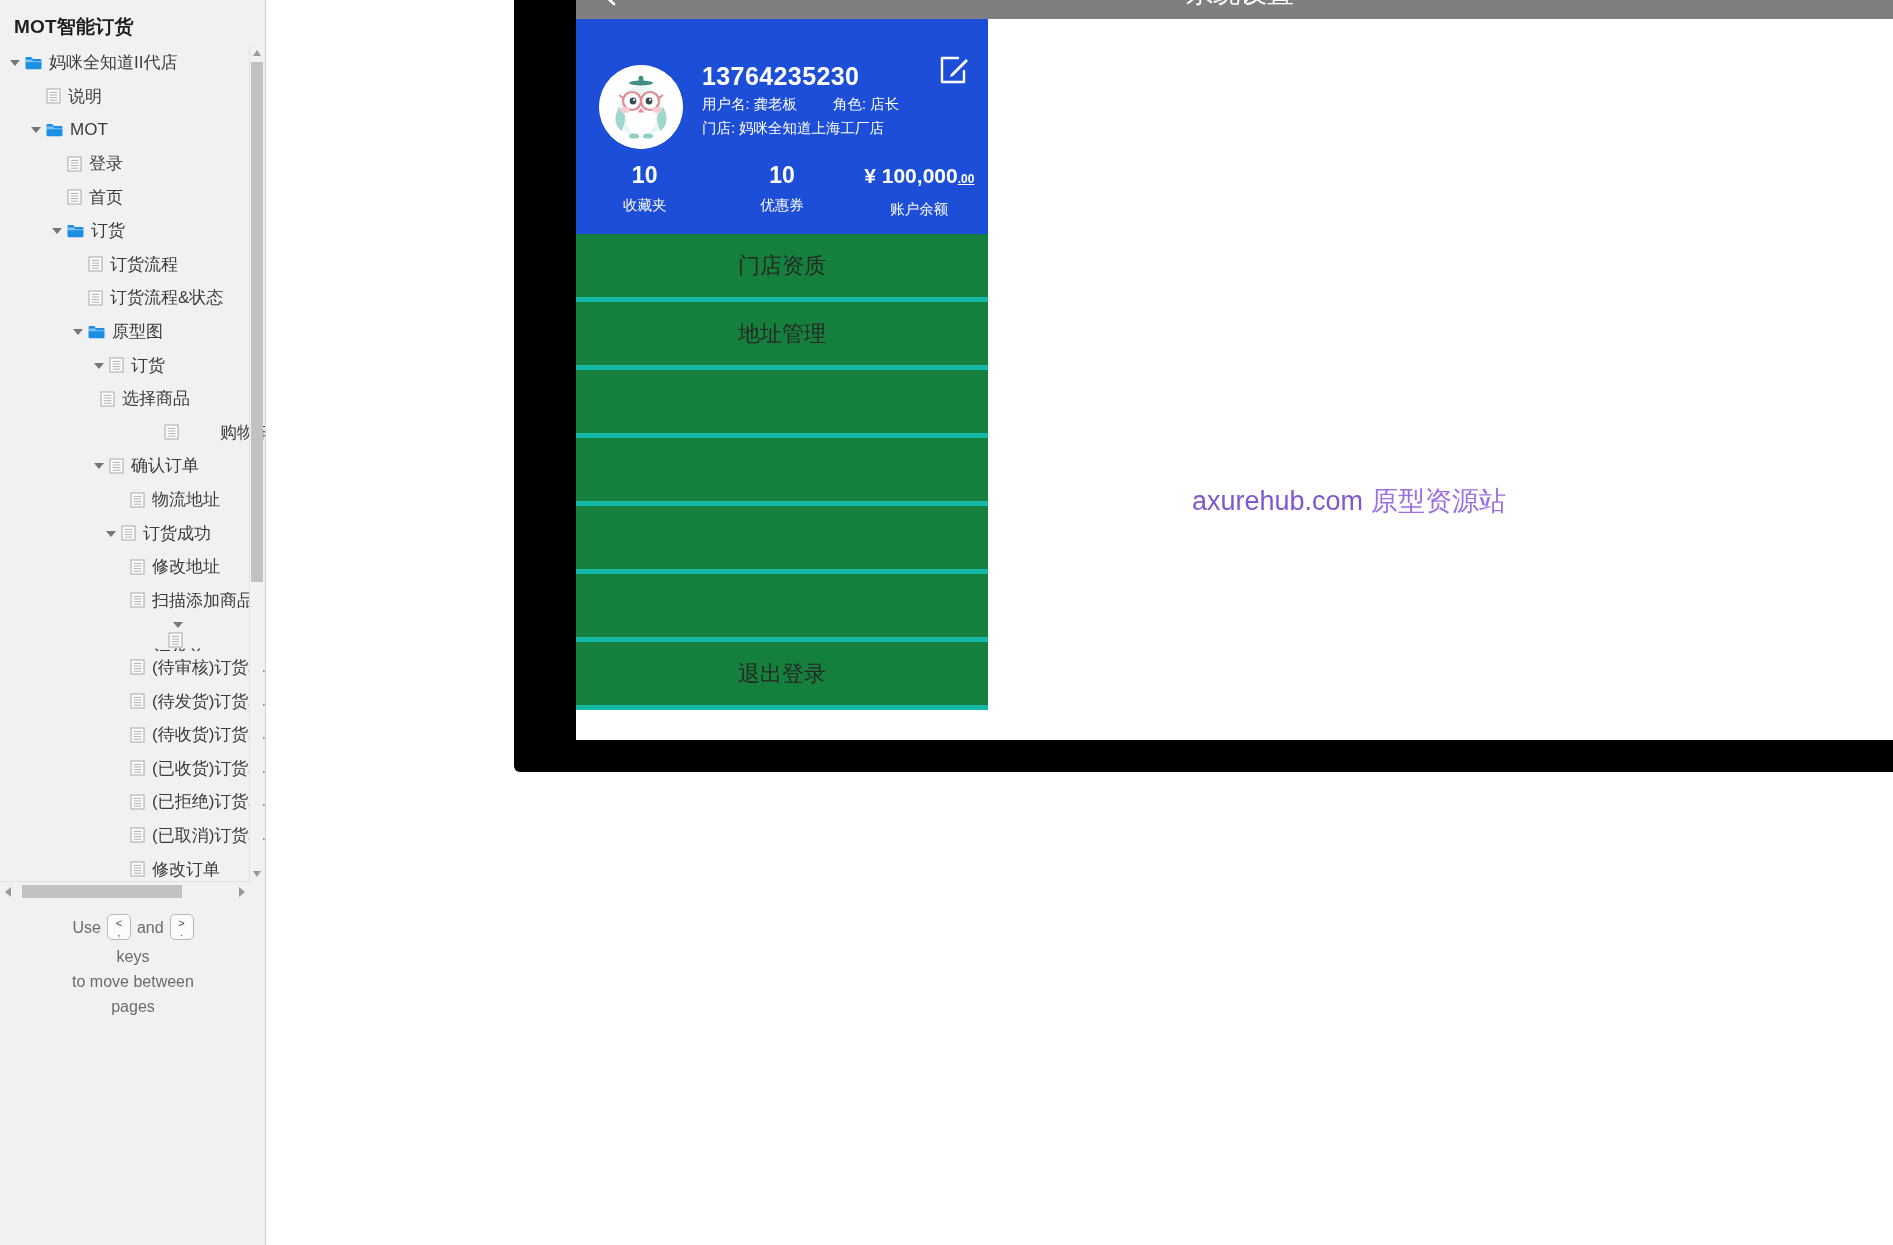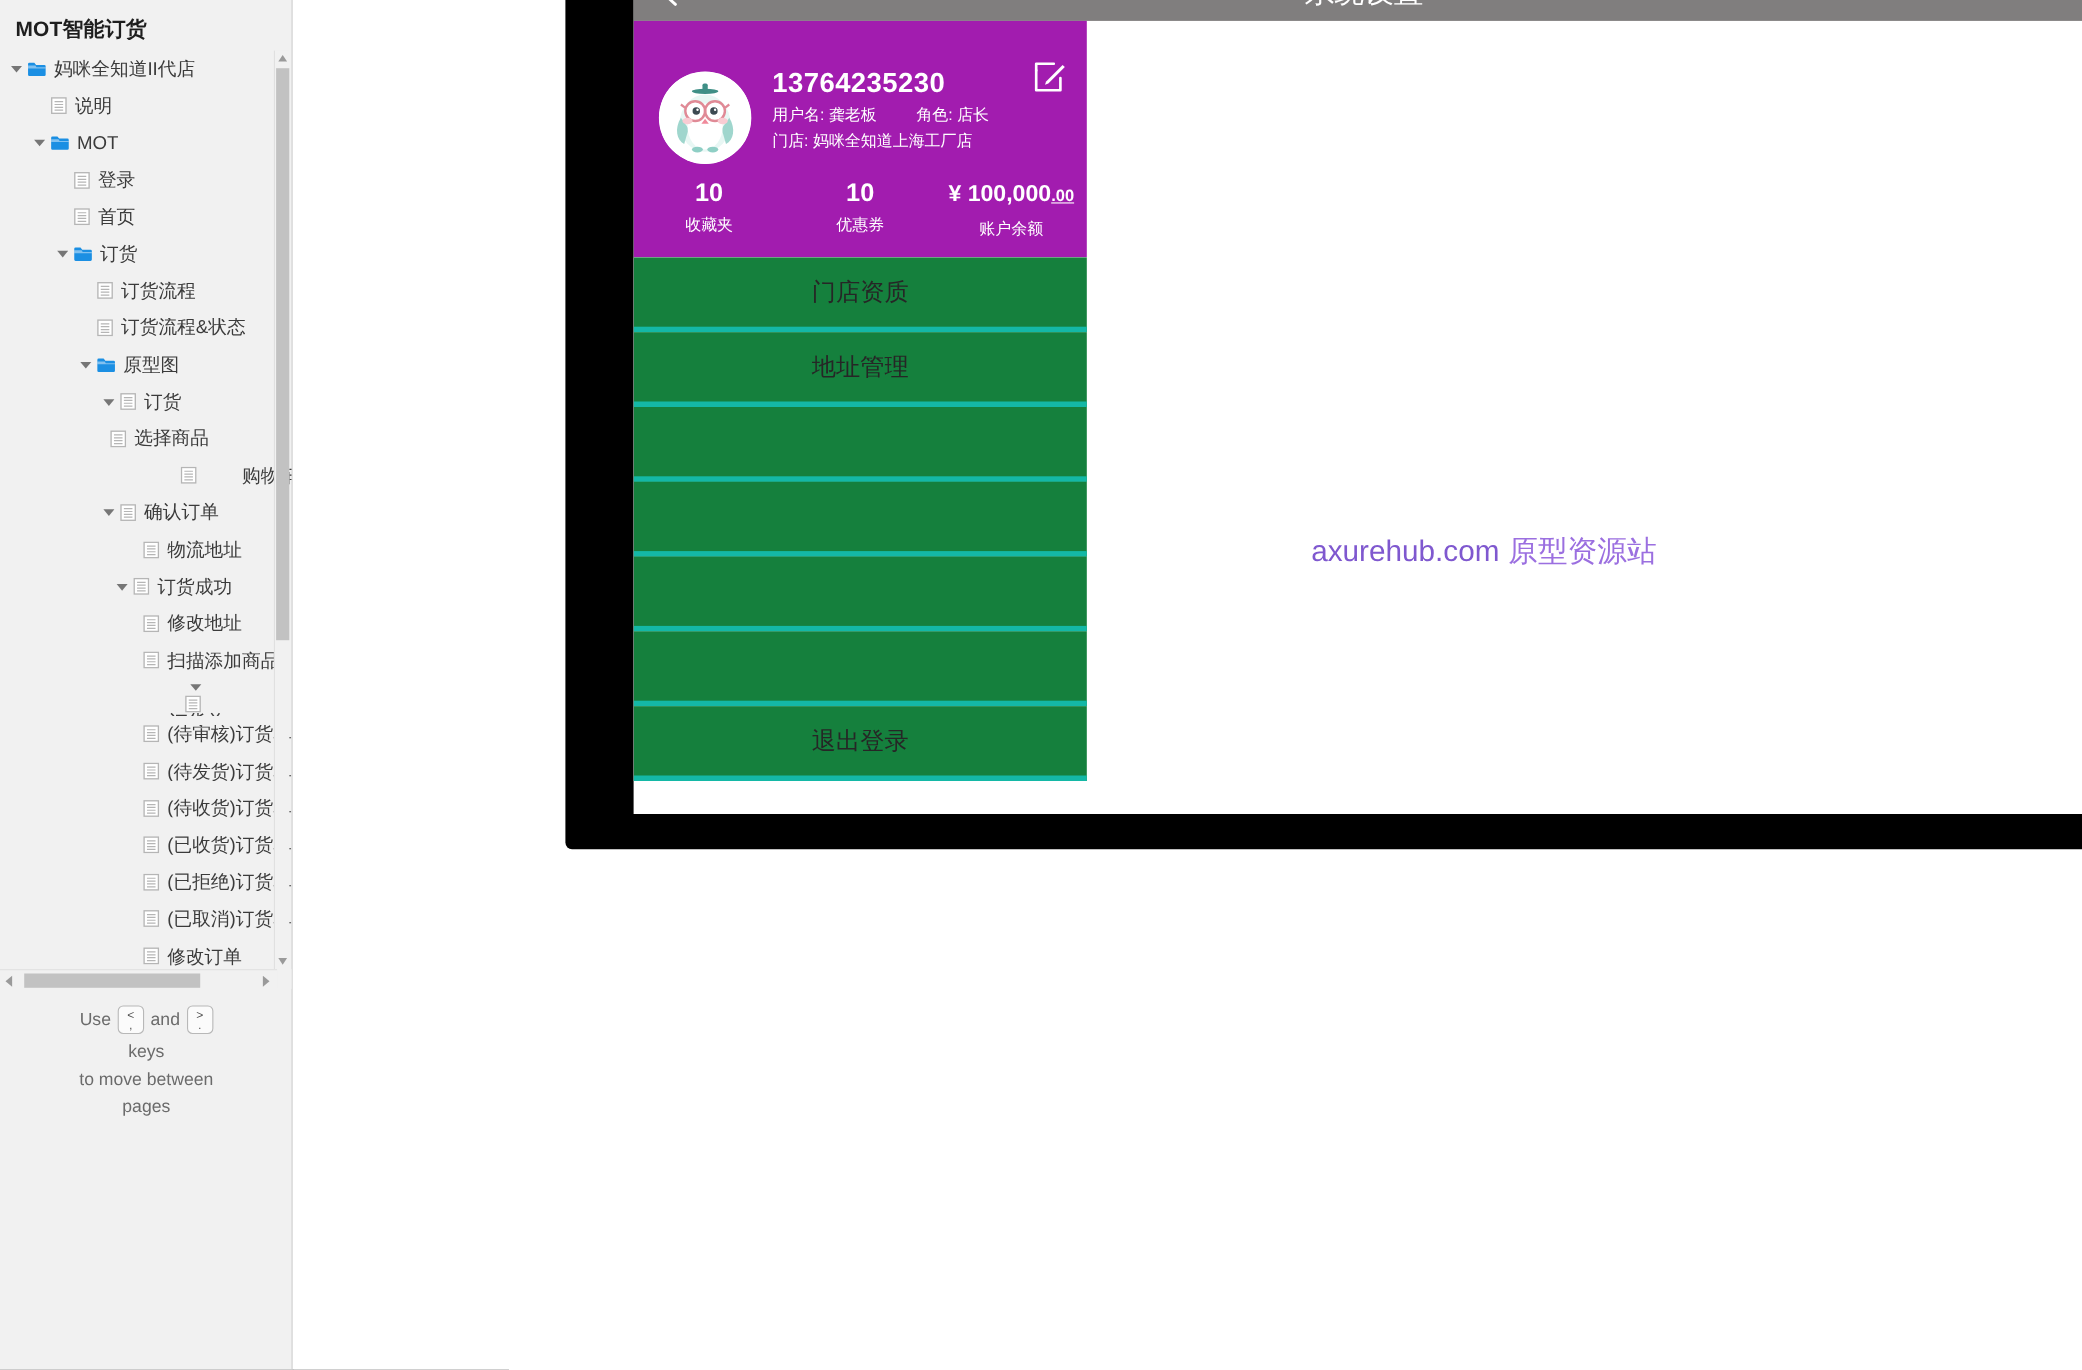--- a/index.html
+++ b/index.html
@@ -220,21 +220,21 @@
     color: #ffffff;
     font-weight: normal;
     padding-right: 110px;
   }
 
   
   #profile-card {
     position: absolute;
     left: 0; top: 51px;
     width: 412px; height: 215px;
-    background: #a21caf;
+    background: #1d4ed8;
     color: #ffffff;
   }
   #avatar {
     position: absolute;
     left: 23px; top: 46px;
     width: 84px; height: 84px;
     border-radius: 50%;
     background: #ffffff;
     overflow: hidden;
   }
@@ -274,21 +274,21 @@
     text-align: center;
     color: #ffffff;
   }
   .stat .v {
     font-size: 23px;
     font-weight: bold;
     line-height: 28px;
     white-space: nowrap;
   }
   .stat .v .cur { font-size: 21px; font-weight: bold; }
-  .stat .v .cents { font-size: 15px; font-weight: bold; text-decoration: underline; }
+  .stat .v .cents { font-size: 12px; font-weight: bold; text-decoration: underline; }
   .stat .l {
     font-size: 14.5px;
     line-height: 22px;
     margin-top: 5px;
   }
 
   
   #menu-list {
     position: absolute;
     left: 0; top: 266px;

